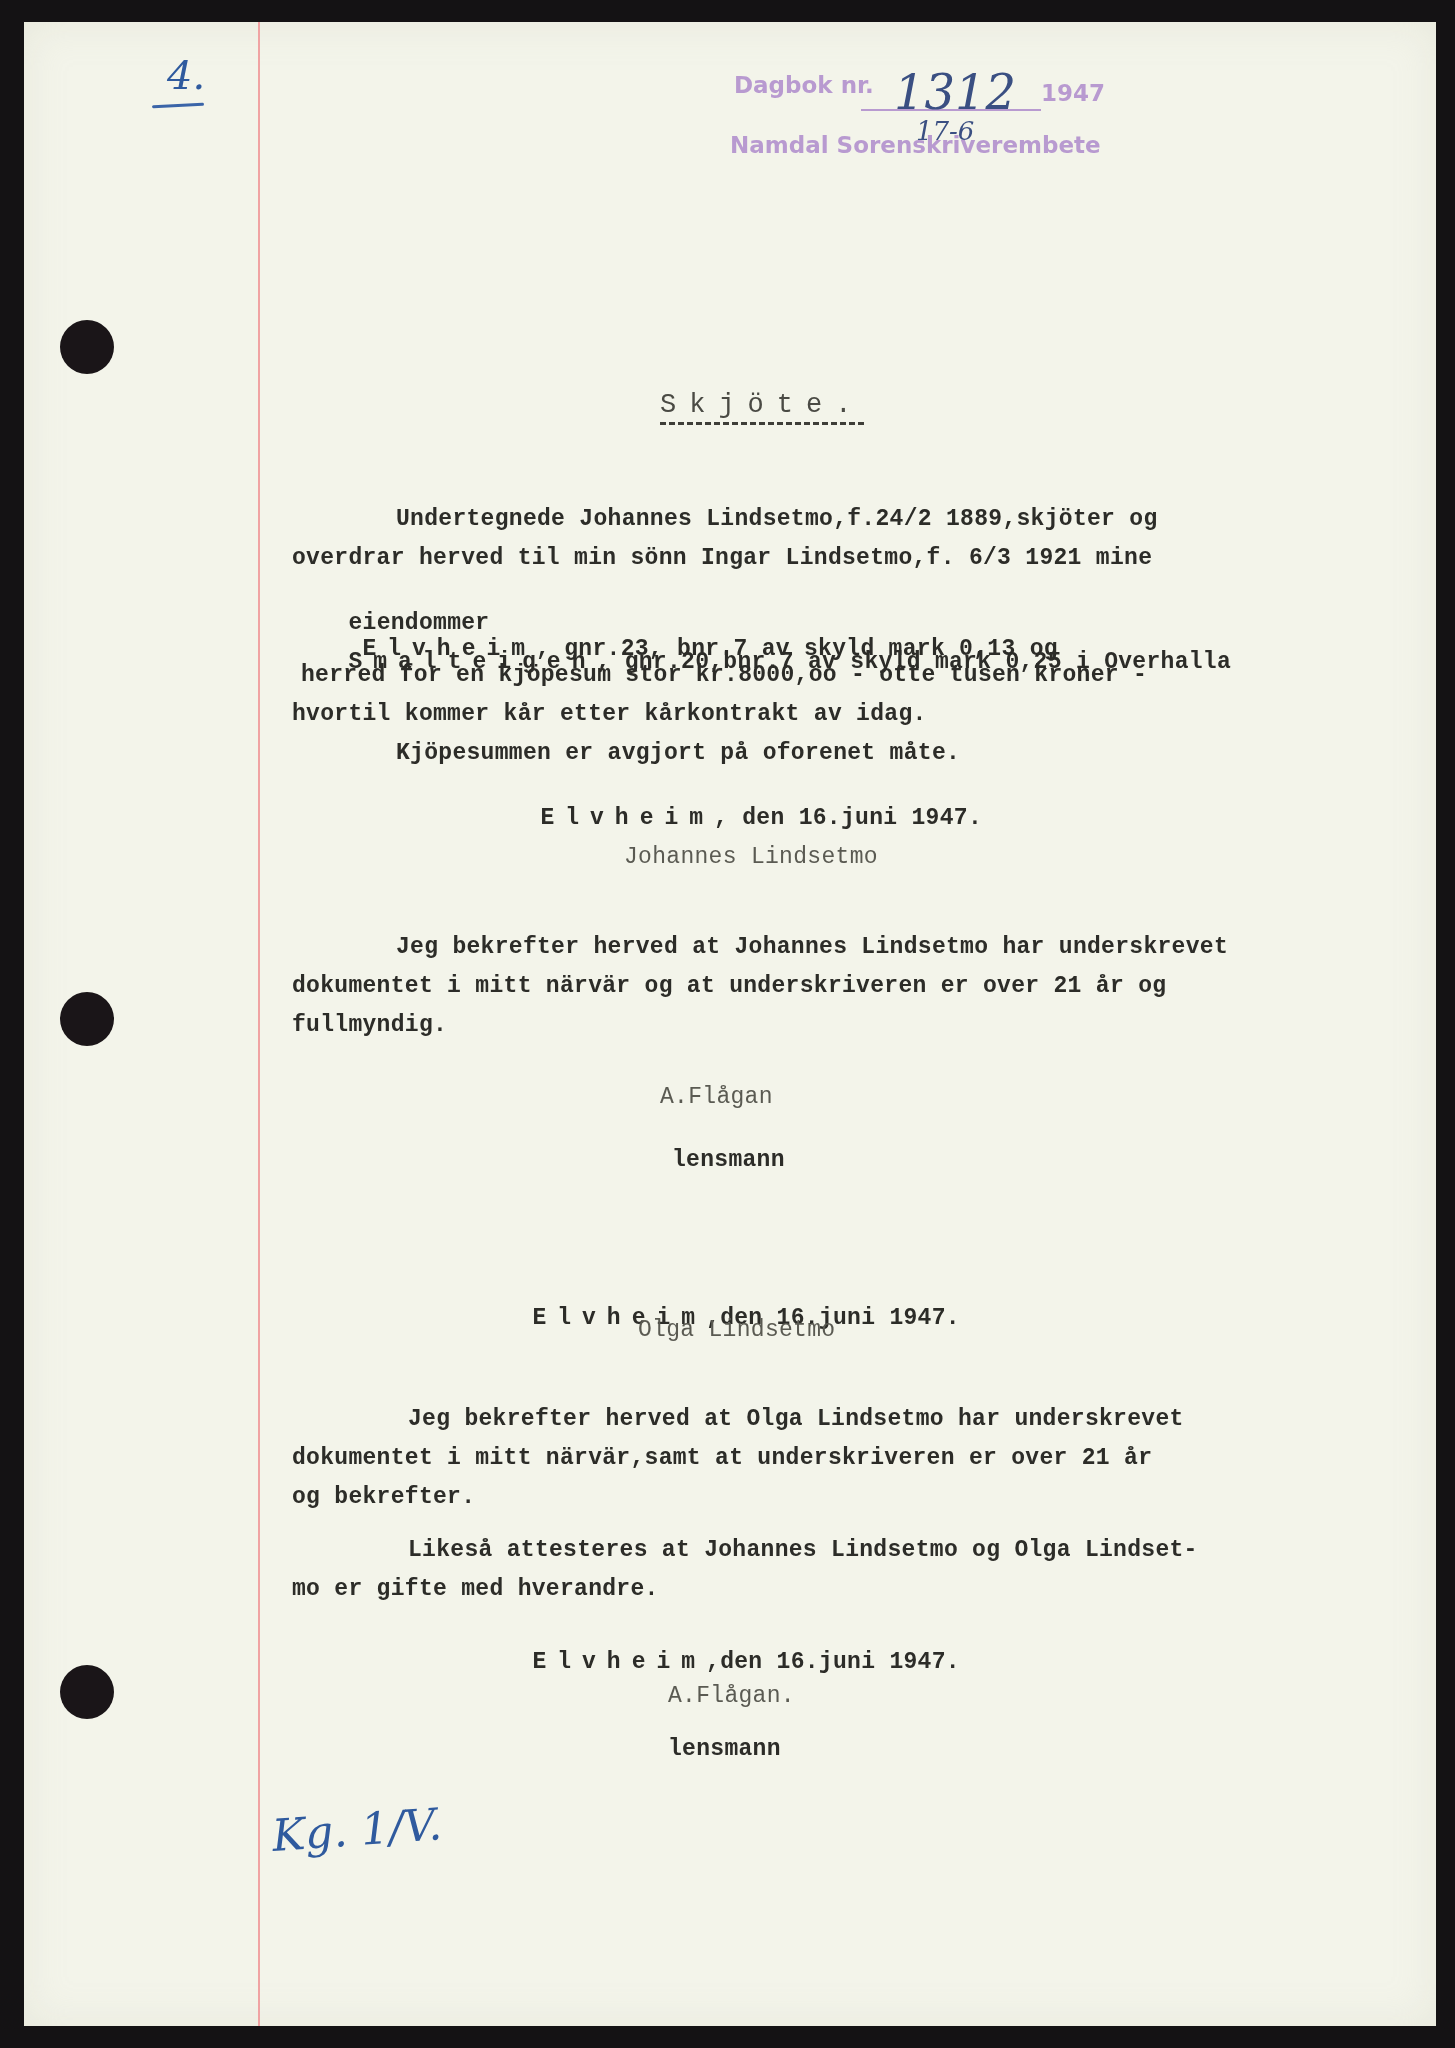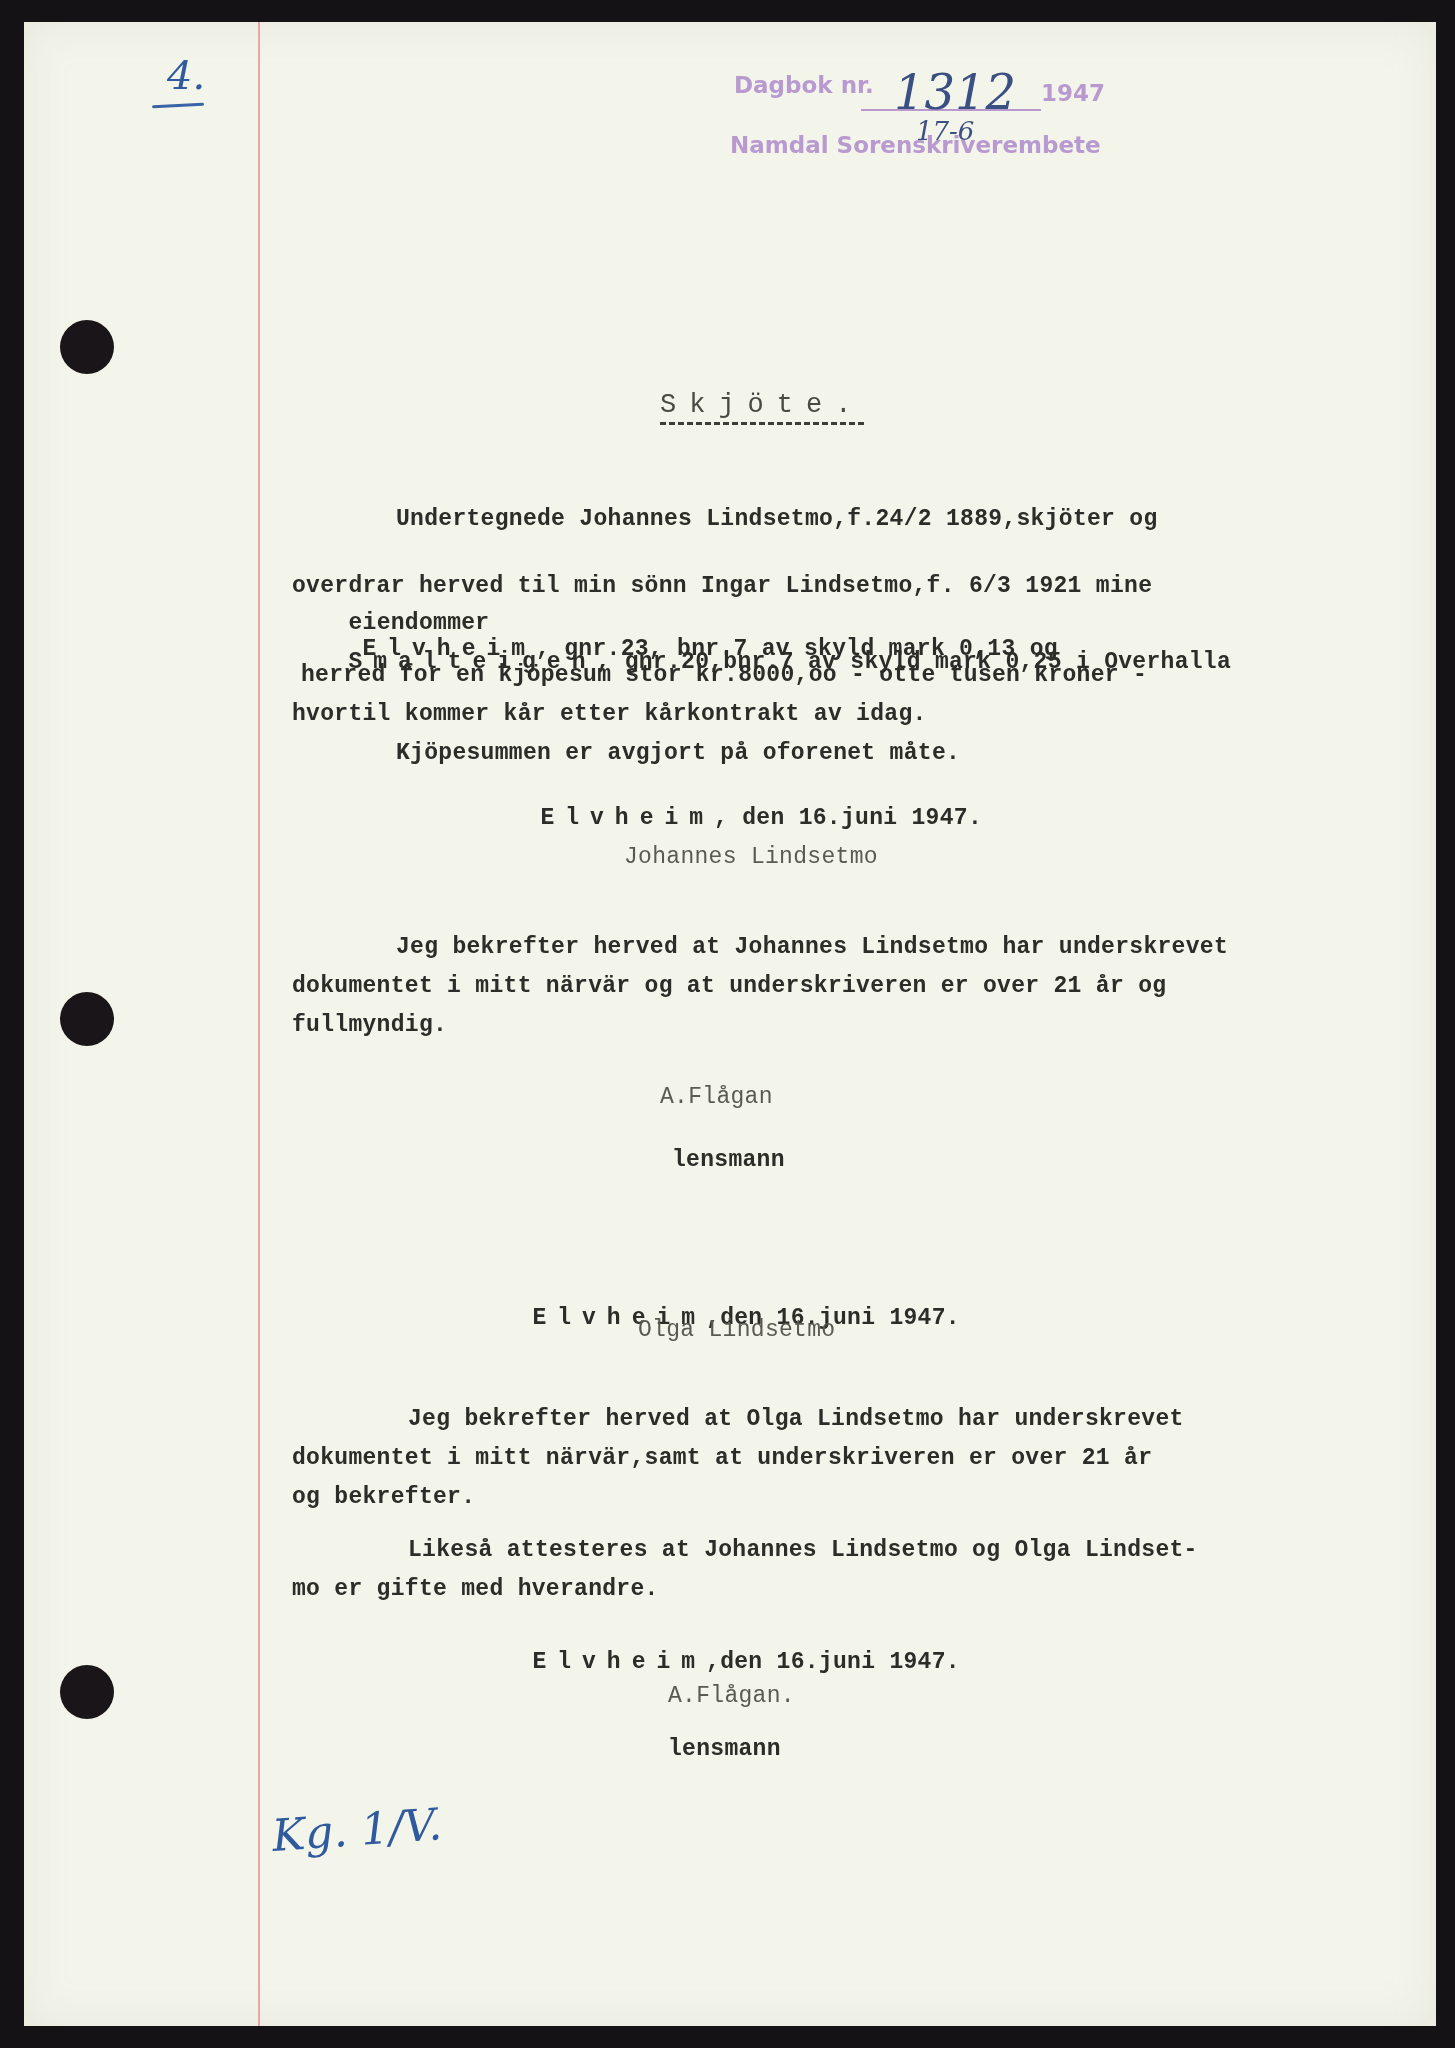--- a/index.html
+++ b/index.html
@@ -106,21 +106,21 @@
     <div class="stamp-line" style="left:837px; top:87px; width:180px;"></div>
     <div class="handwriting" style="left:870px; top:42px; font-size:48px; color:#3a4f82;">1312</div>
     <div class="stamp" style="left:1017px; top:58px;">1947</div>
     <div class="handwriting" style="left:892px; top:94px; font-size:26px; color:#3a4f82;">17-6</div>
     <div class="stamp" style="left:706px; top:110px;">Namdal Sorenskriverembete</div>
   </div>
 
   <div class="title" style="left:636px; top:368px;">Skjöte.</div>
 
   <div class="line bold" style="left:372px; top:484px;">Undertegnede Johannes Lindsetmo,f.24/2 1889,skjöter og</div>
-  <div class="line bold" style="left:268px; top:523px;margin-top:28px;">overdrar herved til min sönn Ingar Lindsetmo,f. 6/3 1921 mine</div>
+  <div class="line bold" style="left:268px; top:523px;">overdrar herved til min sönn Ingar Lindsetmo,f. 6/3 1921 mine</div>
   <div class="line" style="left:268px; top:562px;">
     <span class="bold">eiendommer</span>
     <span class="bold spaced" style="margin-left:14px;">Elvheim</span><span class="bold">, gnr.23, bnr.7 av skyld mark 0,13 og</span>
   </div>
   <div class="line" style="left:268px; top:601px;">
     <span class="bold spaced">Smalteigen</span><span class="bold">, gnr.20,bnr.7 av skyld mark 0,25 i Overhalla</span>
   </div>
   <div class="line bold" style="left:268px; top:640px;margin-left:9px;">herred for en kjöpesum stor kr.8000,oo - otte tusen kroner -</div>
   <div class="line bold" style="left:268px; top:679px;">hvortil kommer kår etter kårkontrakt av idag.</div>
 

